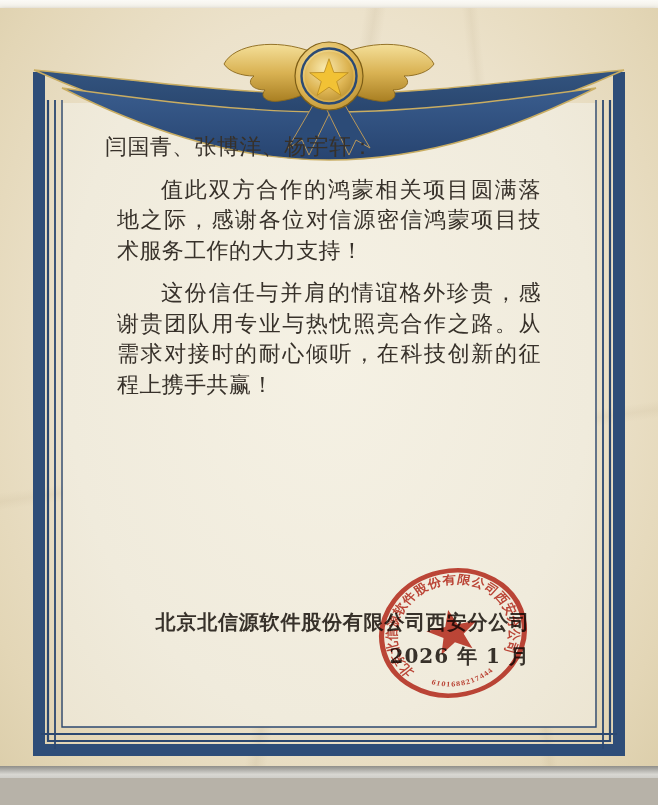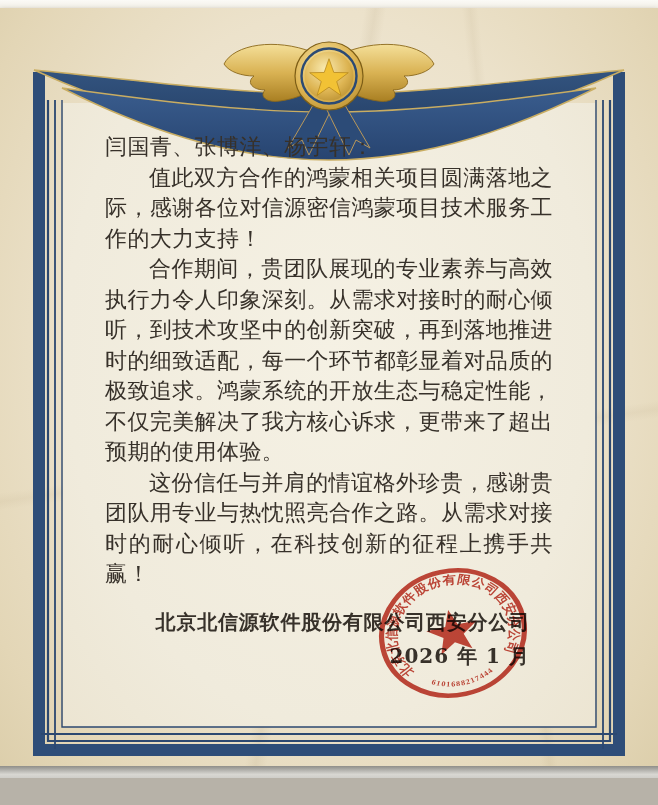--- a/index.html
+++ b/index.html
@@ -25,21 +25,21 @@
       linear-gradient(84deg, transparent 73.5%, rgba(150,128,88,.08) 74.6%, transparent 75.7%);}
   .content-bg{position:absolute;left:63px;top:95px;width:532px;height:624px;
     background:radial-gradient(ellipse at 50% 40%, #f5f1e4 0%, #f0ebdc 70%, #ece5d2 100%);}
   svg.deco{position:absolute;left:0;top:0;width:658px;height:805px;pointer-events:none;}
   .letter{
     position:absolute;left:105px;top:124px;width:448px;
     font-size:22px;line-height:30.5px;color:#37312a;
     text-align:justify;text-justify:inter-character;letter-spacing:.4px;
   }
   .letter .recipient{text-align:left;}
-  .letter p{margin:0;text-indent:2em;text-align-last:left;}
+  .letter p{margin:12px;text-indent:2em;text-align-last:left;}
   .closing{position:absolute;left:106px;top:601px;width:424px;text-align:right;color:#37312a;}
   .closing .signature{font-size:20px;font-weight:bold;letter-spacing:.8px;line-height:26px;}
   .closing .date{font-size:20px;font-weight:bold;letter-spacing:1px;margin-top:8px;
     font-family:"DejaVu Serif","Liberation Serif",serif;}
   svg.seal{
     position:absolute;left:364px;top:546px;width:178px;height:158px;
     transform:rotate(-12deg) scale(1.04,.9);transform-origin:50% 50%;
     mix-blend-mode:multiply;opacity:.92;pointer-events:none;
   }
   .seal text{font-family:"Liberation Serif","DejaVu Serif",serif;}
@@ -107,21 +107,20 @@
         <circle cx="329" cy="68" r="34" fill="url(#gMedal)" stroke="#7d5e16" stroke-width="1.2"></circle>
         <circle cx="329" cy="68" r="27.5" fill="none" stroke="#2b4a74" stroke-width="2.4"></circle>
         <circle cx="329" cy="68" r="24.5" fill="url(#gMedal)"></circle>
         <use href="#star5" transform="translate(329,71) scale(0.78)" fill="#f2c235" stroke="#b6871c" stroke-width="1"></use>
       </g>
     </svg>
 
     <div class="letter">
       <div class="recipient">闫国青、张博洋、杨宇轩：</div>
       <p>值此双方合作的鸿蒙相关项目圆满落地之际，感谢各位对信源密信鸿蒙项目技术服务工作的大力支持！</p>
-      <p>合作期间，贵团队展现的专业素养与高效执行力令人印象深刻。从需求对接时的耐心倾听，到技术攻坚中的创新突破，再到落地推进时的细致适配，每一个环节都彰显着对品质的极致追求。鸿蒙系统的开放生态与稳定性能，不仅完美解决了我方核心诉求，更带来了超出预期的使用体验。</p>
       <p>这份信任与并肩的情谊格外珍贵，感谢贵团队用专业与热忱照亮合作之路。从需求对接时的耐心倾听，在科技创新的征程上携手共赢！</p>
     </div>
 
     <div class="closing">
       <div class="signature">北京北信源软件股份有限公司西安分公司</div>
       <div class="date">2026 年 1 月</div>
     </div>
 
     <svg class="seal" viewBox="-89 -79 178 158" aria-hidden="true">
       <g fill="#c13a2d">

